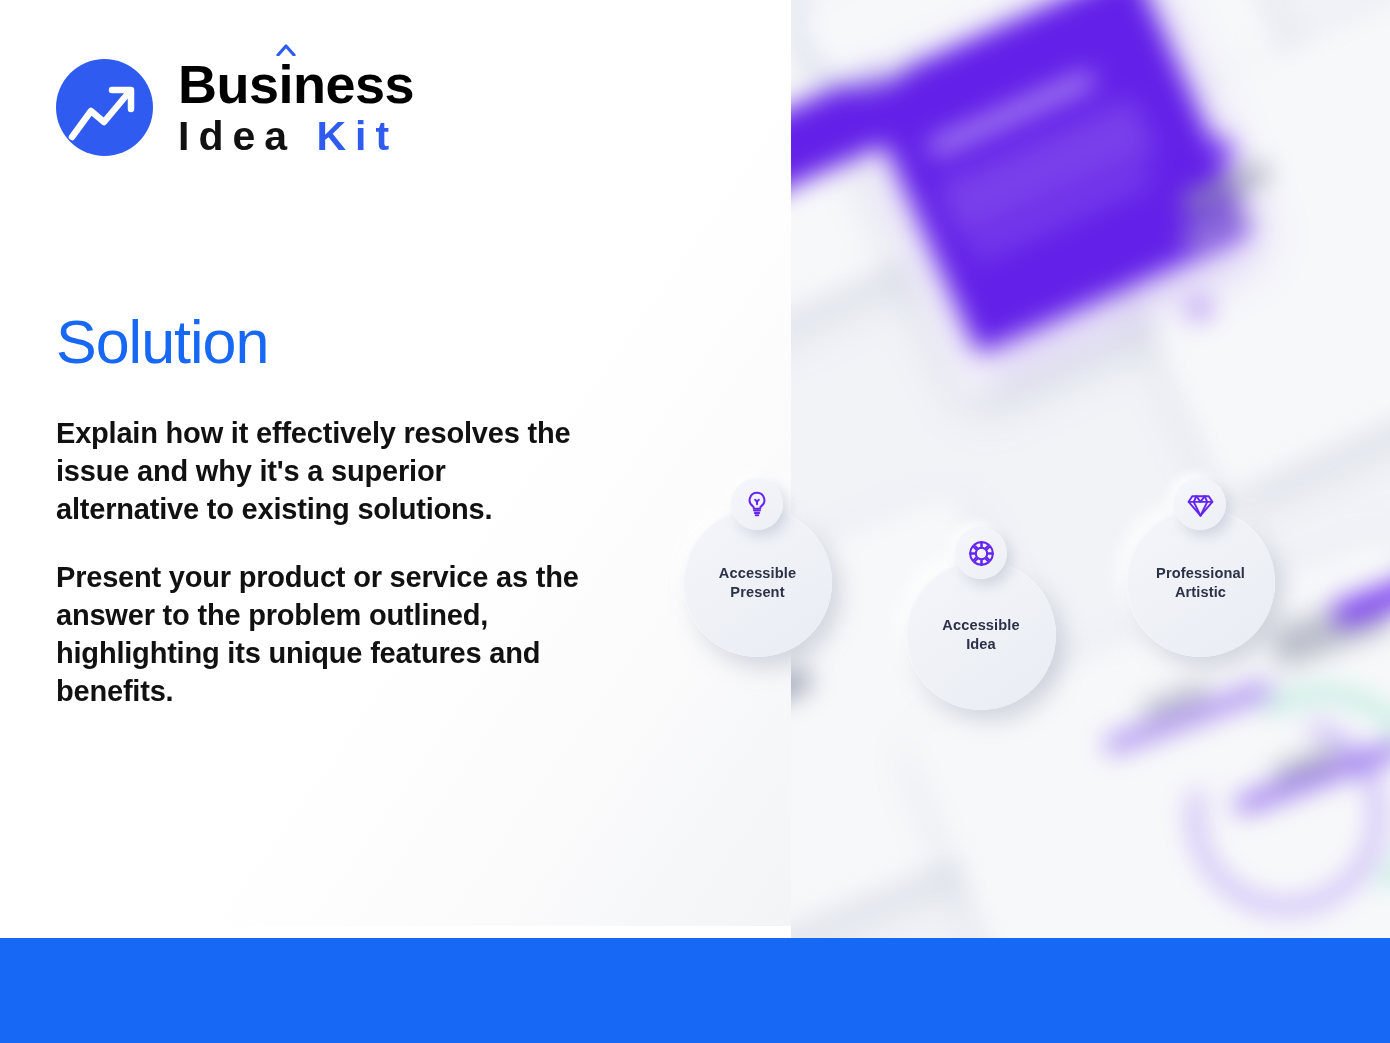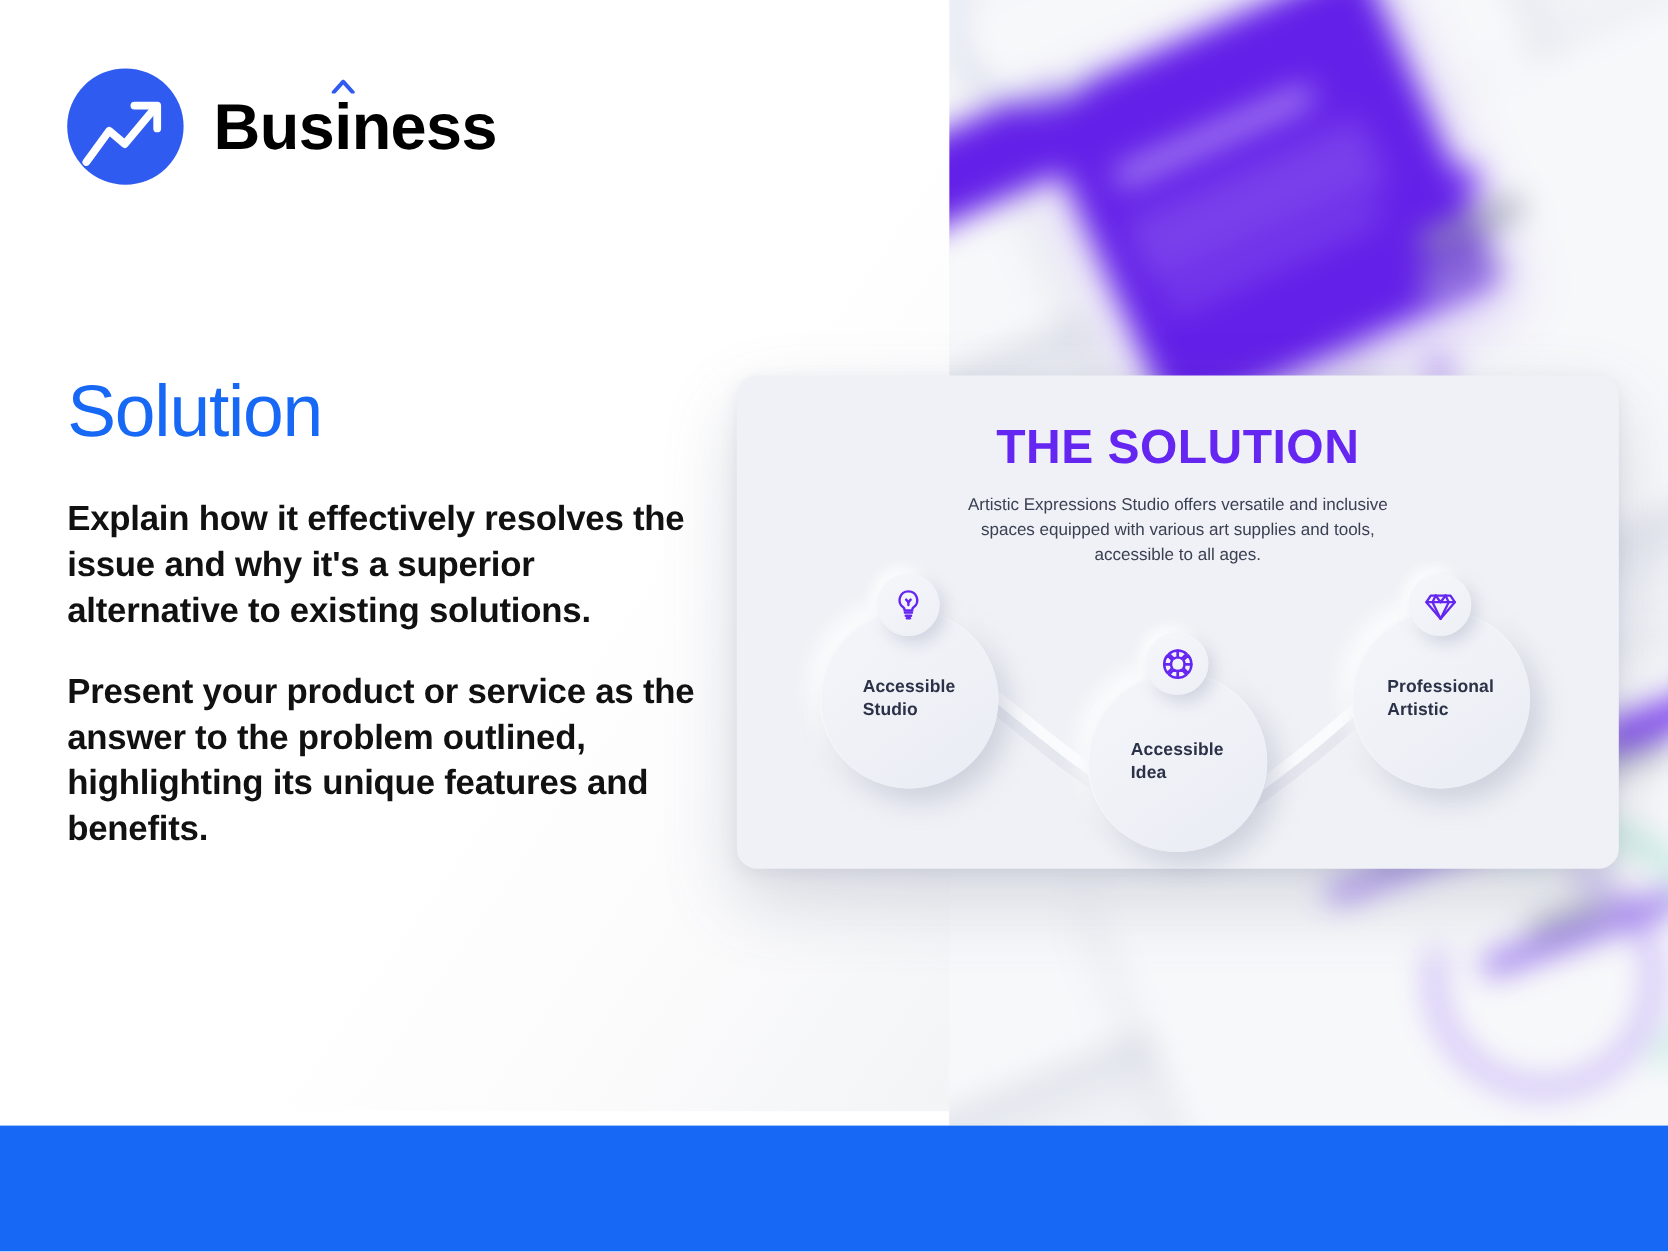--- a/index.html
+++ b/index.html
@@ -231,21 +231,21 @@
     border-radius: 50%;
     background: linear-gradient(145deg, #f4f6fa 0%, #e9ecf3 100%);
     box-shadow: 9px 11px 22px rgba(150,158,180,0.38),
                 -8px -8px 18px rgba(255,255,255,0.95),
                 inset 1px 1px 2px rgba(255,255,255,0.6);
     display: flex;
     align-items: center;
     justify-content: center;
   }
   .bubble-label {
-    text-align: left;
+    text-align: center;
     font-size: 14.6px;
     font-weight: 700;
     line-height: 1.28;
     color: #2b3147;
     letter-spacing: 0.1px;
   }
   .icon-badge {
     position: absolute;
     width: 52px;
     height: 52px;
@@ -341,50 +341,40 @@
           <g fill="none" stroke="#ffffff" stroke-width="6.5" stroke-linecap="round" stroke-linejoin="round">
             <path d="M16 78 L35 52 L48 63 L74 32"></path>
             <path d="M56 31 L75 31 L75 50"></path>
           </g>
         </svg>
       </div>
       <div class="logo-words">
         <div class="logo-line1"><span>Bus</span><span class="accent-i"><span>i</span><svg class="logo-chevron" viewBox="0 0 20 12" aria-hidden="true">
                 <path d="M2 11 L10 2 L18 11" fill="none" stroke="#2f5bf0" stroke-width="3.2" stroke-linecap="round" stroke-linejoin="round"></path>
               </svg></span><span>ness</span></div>
+        <div class="logo-line2"><span>Idea</span> <span class="kit">Kit</span></div>
       </div>
     </div>
 
     <h1 class="headline">Solution</h1>
 
     <div class="body-copy">
       <p>Explain how it effectively resolves the issue and why it's a superior alternative to existing solutions.</p>
       <p>Present your product or service as the answer to the problem outlined, highlighting its unique features and benefits.</p>
     </div>
   </div>
 
-  <div class="solution-card">
-    <div class="card-title">THE SOLUTION</div>
-    <div class="card-sub">Artistic Expressions Studio offers versatile and inclusive spaces equipped with various art supplies and tools, accessible to all ages.</div>
-
-    <svg class="connector" viewBox="0 0 735 411" aria-hidden="true">
-      <path d="M186 250 C 250 300, 268 320, 332 360" fill="none" stroke="#e3e6ee" stroke-width="15" stroke-linecap="round" opacity="0.9"></path>
-      <path d="M186 243 C 250 293, 268 313, 332 353" fill="none" stroke="#fafbfd" stroke-width="9" stroke-linecap="round"></path>
-      <path d="M420 360 C 470 325, 492 305, 548 256" fill="none" stroke="#e3e6ee" stroke-width="15" stroke-linecap="round" opacity="0.9"></path>
-      <path d="M420 353 C 470 318, 492 298, 548 249" fill="none" stroke="#fafbfd" stroke-width="9" stroke-linecap="round"></path>
-    </svg>
-  </div>
 
   <div class="pillars-layer">
 
     <div class="pillar pillar-1">
       <div class="bubble">
         <div class="bubble-label">
           <span>Accessible</span><br>
-          <span>Studio</span>
+          <span>Present</span>
         </div>
       </div>
       <div class="icon-badge">
         <svg width="28" height="28" viewBox="0 0 24 24" fill="none" stroke="#6426f0" stroke-width="1.7" stroke-linecap="round" stroke-linejoin="round" aria-hidden="true">
           <path d="M12 2.4a6.3 6.3 0 0 0-3.7 11.4c.6.45.95 1.1.95 1.8v.5h5.5v-.5c0-.7.35-1.35.95-1.8A6.3 6.3 0 0 0 12 2.4z"></path>
           <path d="M9.5 17.6h5"></path>
           <path d="M10.1 19.8h3.8"></path>
           <path d="M10.9 21.6h2.2"></path>
           <path d="M12 12.2v-2"></path>
           <path d="M10.4 8.3 12 10.2l1.6-1.9"></path>

